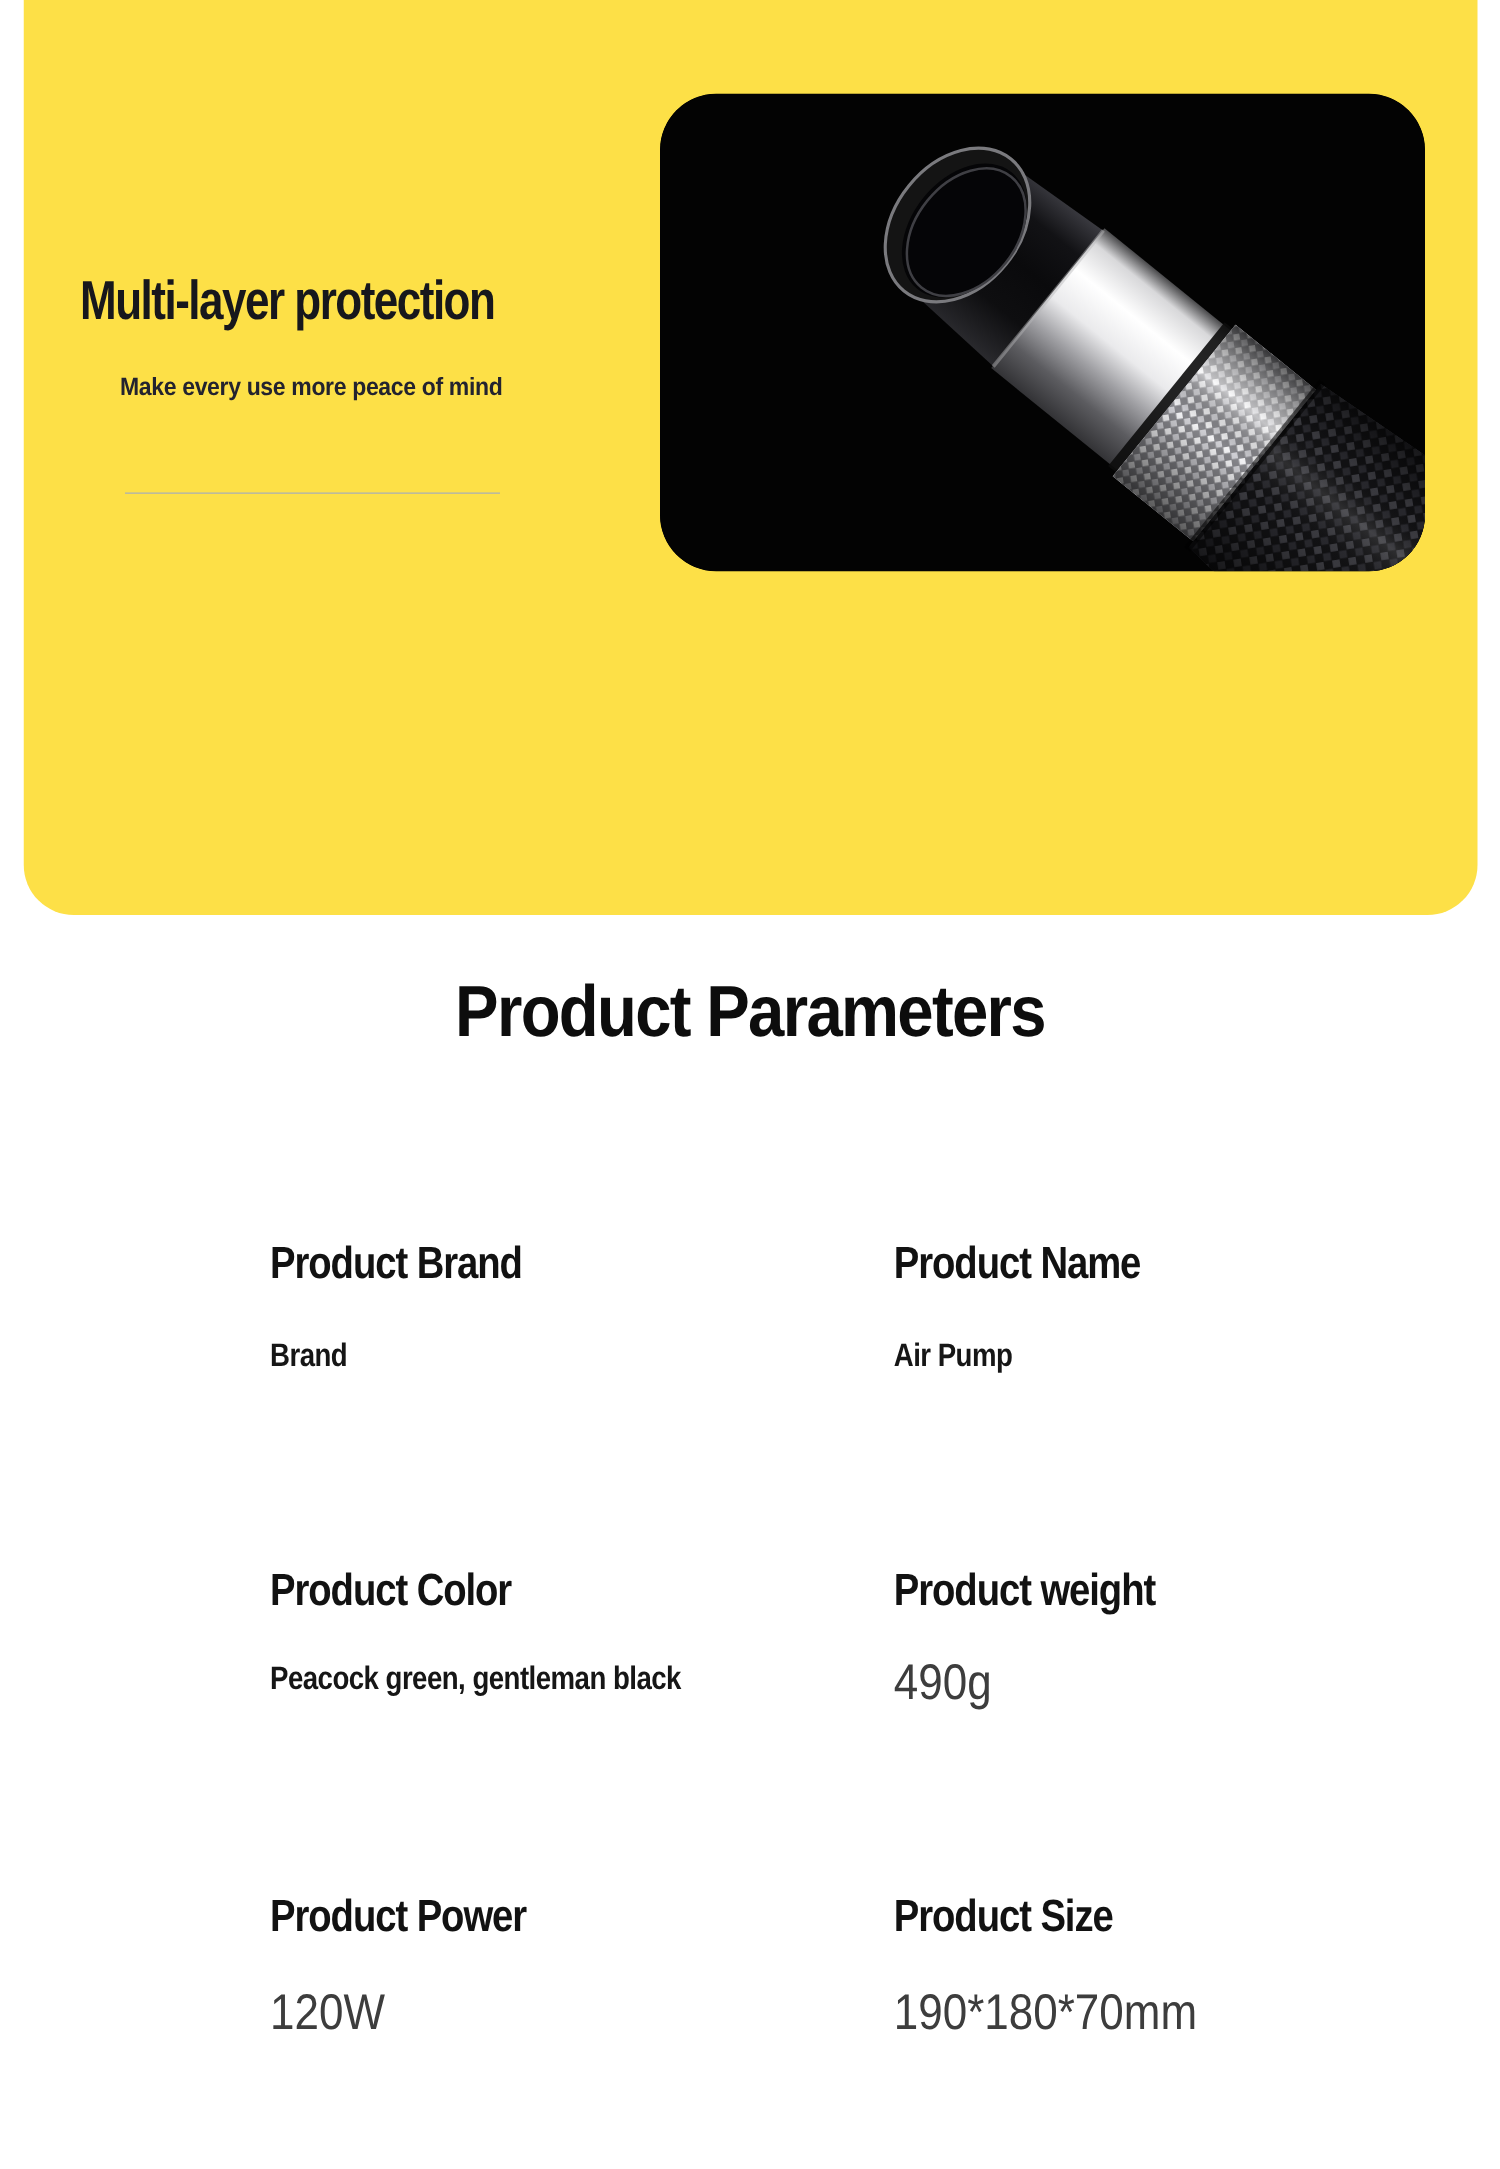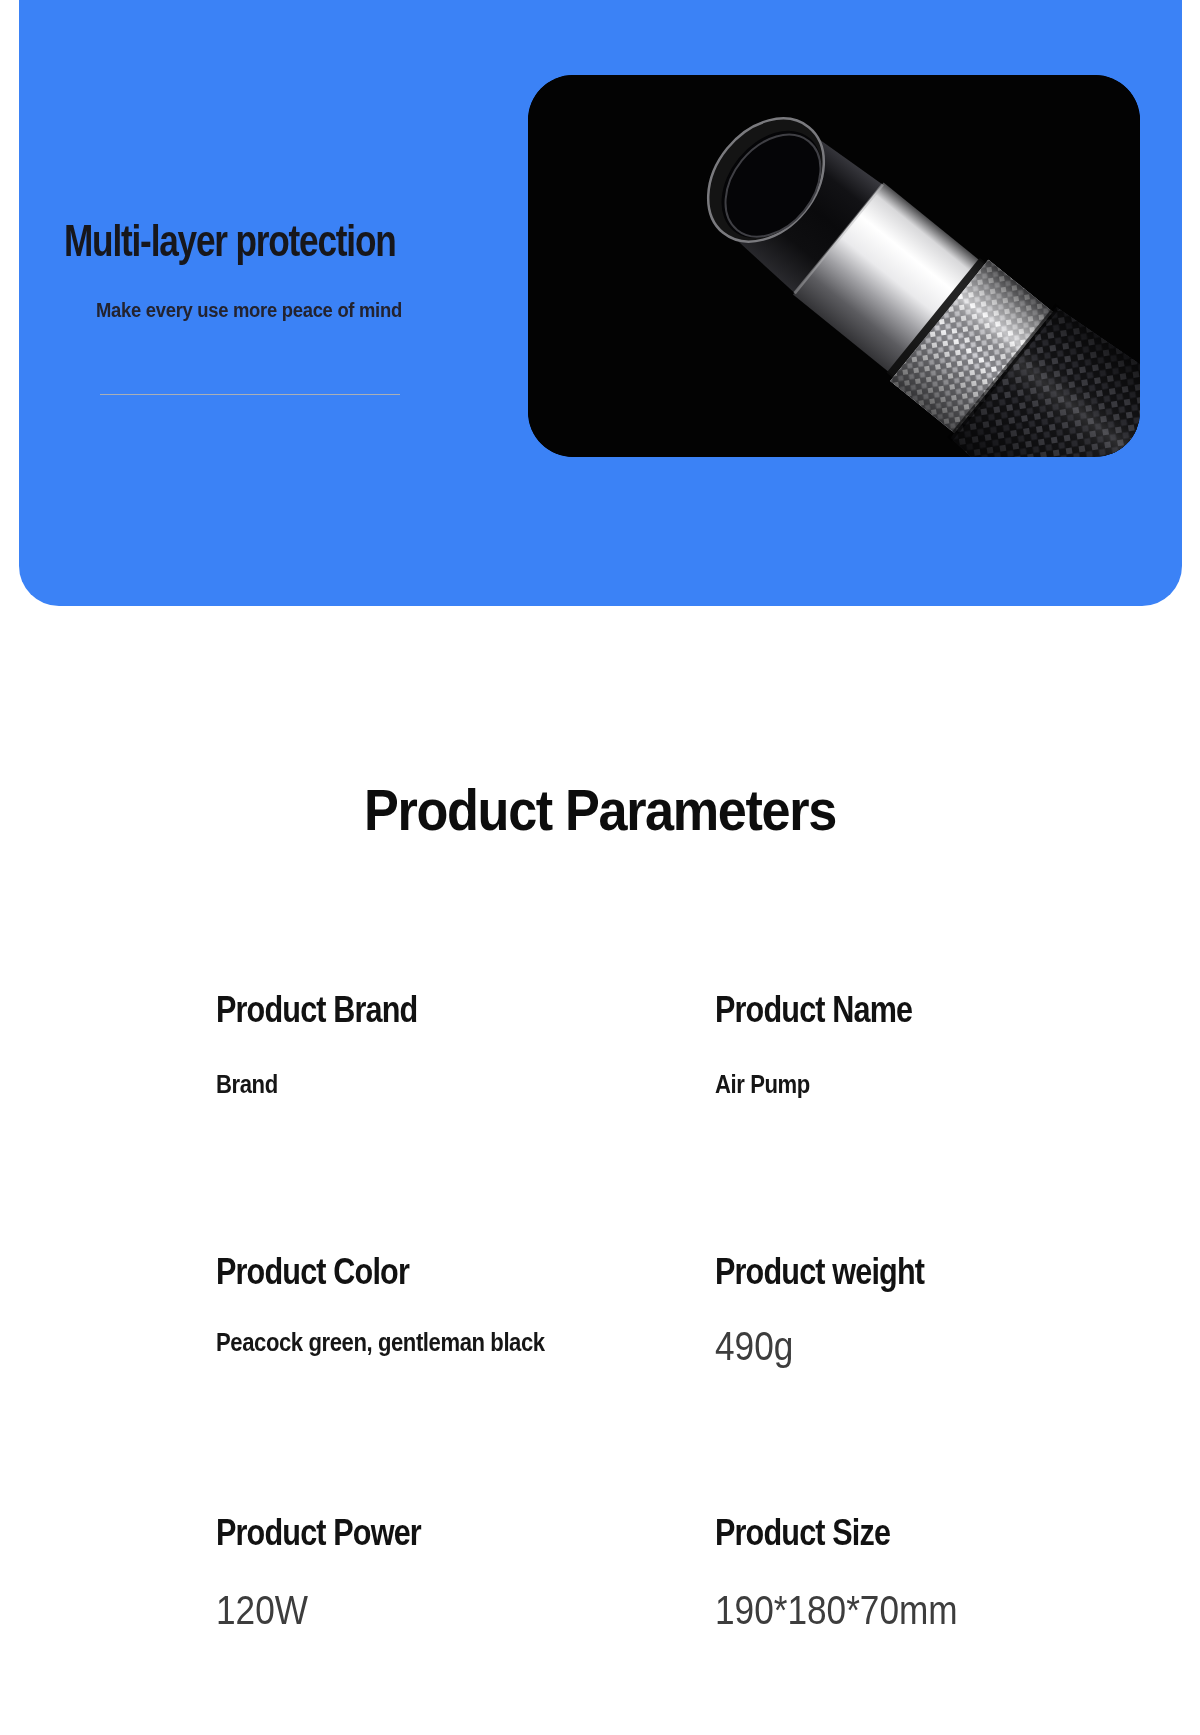--- a/index.html
+++ b/index.html
@@ -8,22 +8,22 @@
     width:1200px;
     height:1735px;
     background:#ffffff;
     overflow:hidden;
     font-family:"Liberation Sans", sans-serif;
   }
   
   .hero-card{
     position:absolute;
     left:19px; top:0;
-    width:1163px; height:606px;
-    background:#3b82f6;
+    width:1163px; height:732px;
+    background:#fde047;
     border-radius:0 0 40px 40px;
   }
   .hero-title{
     position:absolute;
     left:45px; top:190px;
     font-size:44px;
     line-height:44px;
     font-weight:bold;
     color:#17171c;
     letter-spacing:-1.5px;

